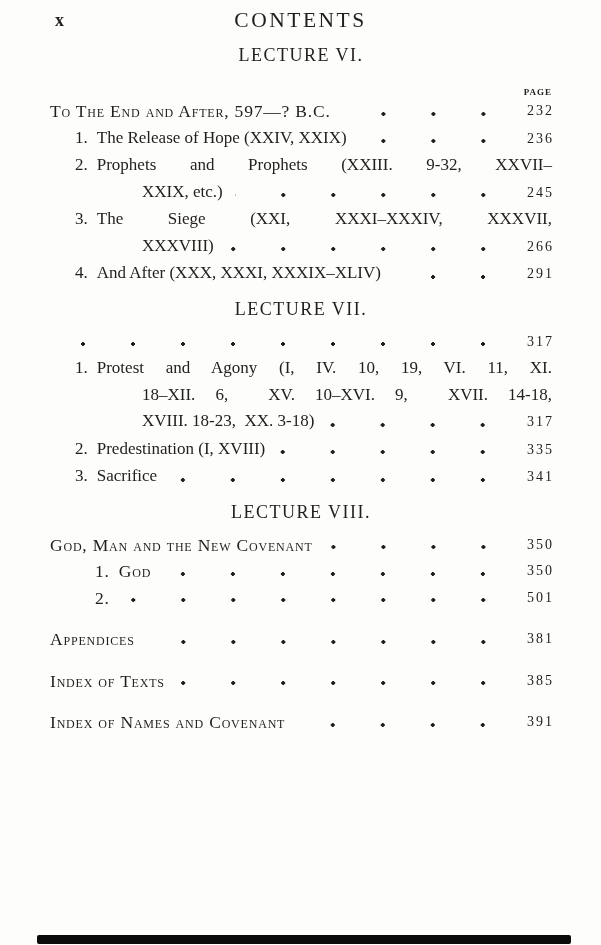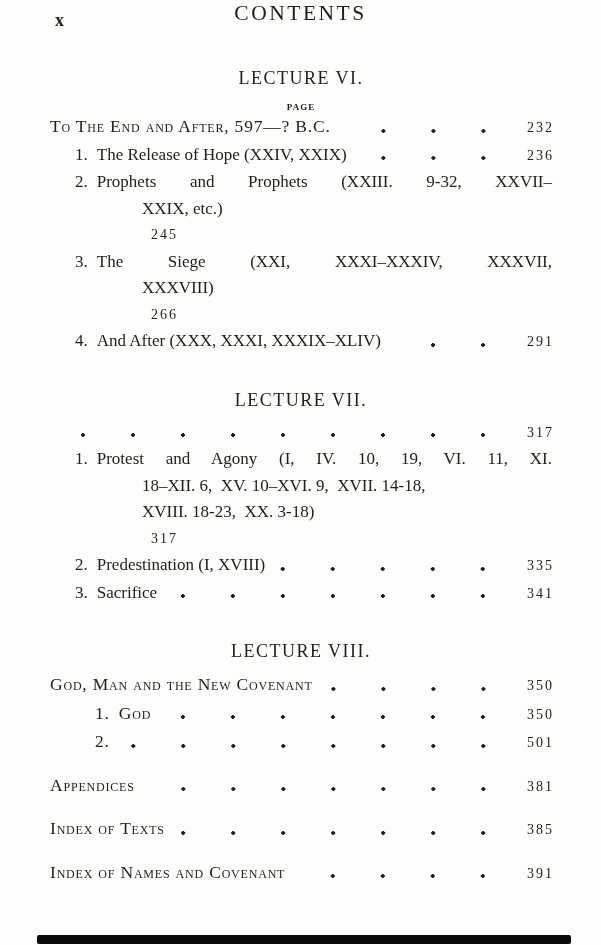--- a/index.html
+++ b/index.html
@@ -11,45 +11,46 @@
     color:var(--ink,#211e1b);
     font-family:"Liberation Serif","DejaVu Serif",serif;
     overflow:hidden;
   }
   .corner{
     position:absolute;left:55px;top:9px;
     font-size:18px;font-weight:700;line-height:22px;
   }
   .title{
     text-align:center;
+    padding-top:7px;
     font-size:21.5px;letter-spacing:2.5px;line-height:26px;
   }
   .toc{
     position:absolute;left:50px;right:49px;top:34px;
   }
   .lecture{
     text-align:center;
     font-size:18px;letter-spacing:1.5px;line-height:24px;
-    margin-top:32px;margin-bottom:8px;
+    margin-top:9px;margin-bottom:8px;
   }
   .page-label{
-    text-align:center;
+    text-align:right;
     font-size:9px;font-weight:700;letter-spacing:1px;
-    line-height:11px;margin-top:12px;
+    line-height:11px;margin-top:20px;
   }
   .row{
     display:flex;align-items:baseline;
     font-size:17px;line-height:26.5px;
     white-space:pre-wrap;
   }
   .lvl-item{padding-left:25px;}
   .lvl-item2{padding-left:45px;}
-  .lvl-cont{padding-left:92px;flex-direction:column;}
+  .lvl-cont{padding-left:92px;}
   .num{flex:none;margin-right:9px;}
-  .sc{font-variant:small-caps;letter-spacing:0.8px;font-size:17.5px;}
+  .sc{font-variant:small-caps;letter-spacing:0.8px;font-size:17.5px;align-items:center;}
   .txt{flex:none;}
   .fill .txt{flex:1;text-align:justify;text-align-last:justify;}
   .dots{
     flex:1;align-self:stretch;
     margin-left:12px;margin-right:8px;
     background-image:radial-gradient(circle,var(--ink,#211e1b) 1.7px,rgba(0,0,0,0) 2.1px);
     background-size:50px 6px;
     background-repeat:repeat-x;
     background-position:right 2px bottom 8px;
   }

